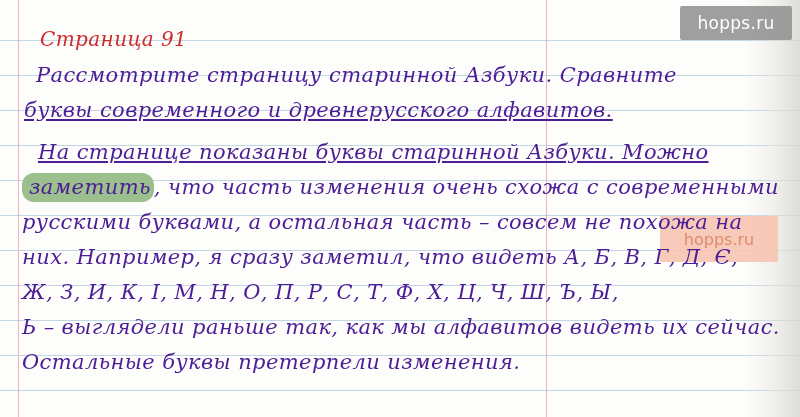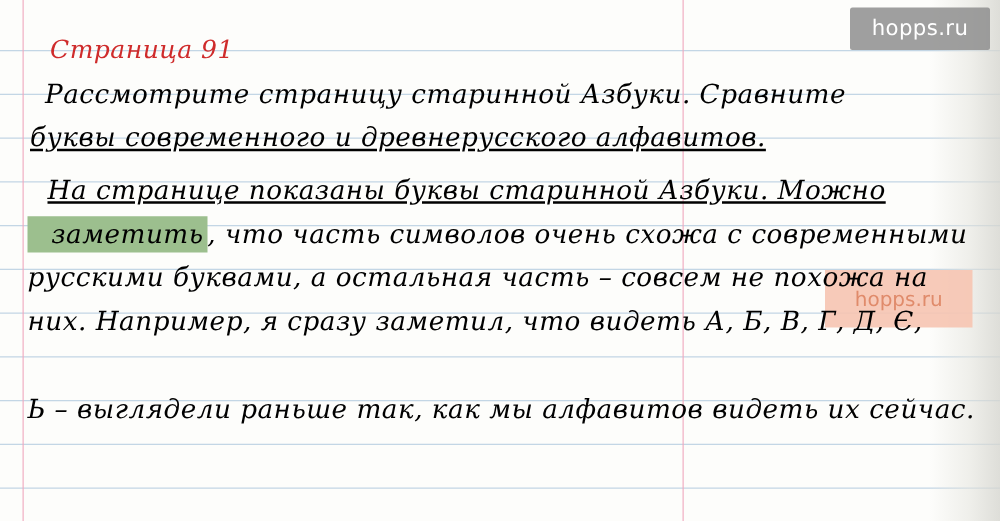--- a/index.html
+++ b/index.html
@@ -71,33 +71,33 @@
     height: 417px;
   }
 
   .line {
     position: absolute;
     white-space: nowrap;
     font-style: italic;
     font-family: "DejaVu Serif", serif;
     font-size: 21px;
     letter-spacing: 0.4px;
-    color: #000000;
+    color: #4c1d95;
   }
 
   .heading {
     color: #cf2b2b;
     font-size: 20px;
     font-weight: normal;
   }
 
   .hl-green {
     background: #9cbf8e;
-    padding: 2px 3px 3px 19px;
-    border-radius: 0;
+    padding: 2px 3px 3px 7px;
+    border-radius: 12px;
   }
 
   
   .wm-top {
     position: absolute;
     right: 8px;
     top: 6px;
     width: 112px;
     height: 34px;
     background: #8e8e8e;
@@ -172,24 +172,26 @@
   <div class="content">
 
     <div class="line heading" style="left:40px; top:16px;">Страница 91</div>
 
     <div class="line" style="left:36px; top:52px;">Рассмотрите страницу старинной Азбуки. Сравните</div>
     <div class="line" style="left:24px; top:87px;text-decoration:underline;">буквы современного и древнерусского алфавитов.</div>
 
     <div class="line" style="left:38px; top:129px;text-decoration:underline;">На странице показаны буквы старинной Азбуки. Можно</div>
 
     <div class="line" style="left:22px; top:164px;">
-      <span class="hl-green">заметить</span><span>, что часть символов очень схожа с современными</span>
+      <span class="hl-green">заметить</span><span>, что часть изменения очень схожа с современными</span>
     </div>
 
     <div class="line" style="left:22px; top:199px;">русскими буквами, а остальная часть – совсем не похожа на</div>
     <div class="line" style="left:22px; top:234px;">них. Например, я сразу заметил, что видеть А, Б, В, Г, Д, Є,</div>
+    <div class="line" style="left:22px; top:269px;">Ж, З, И, К, І, М, Н, О, П, Р, С, Т, Ф, Х, Ц, Ч, Ш, Ъ, Ы,</div>
     <div class="line" style="left:22px; top:304px;">Ь – выглядели раньше так, как мы алфавитов видеть их сейчас.</div>
+    <div class="line" style="left:22px; top:339px;">Остальные буквы претерпели изменения.</div>
   </div>
 
   <div class="wm-top"></div>
   <div class="wm-top-text">hopps.ru</div>
 
 </div>
 
 </body></html>

